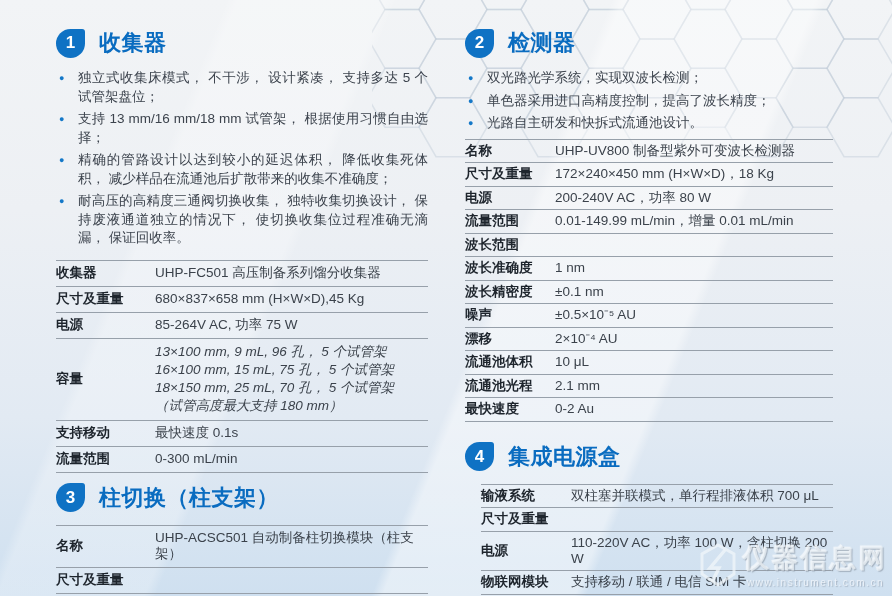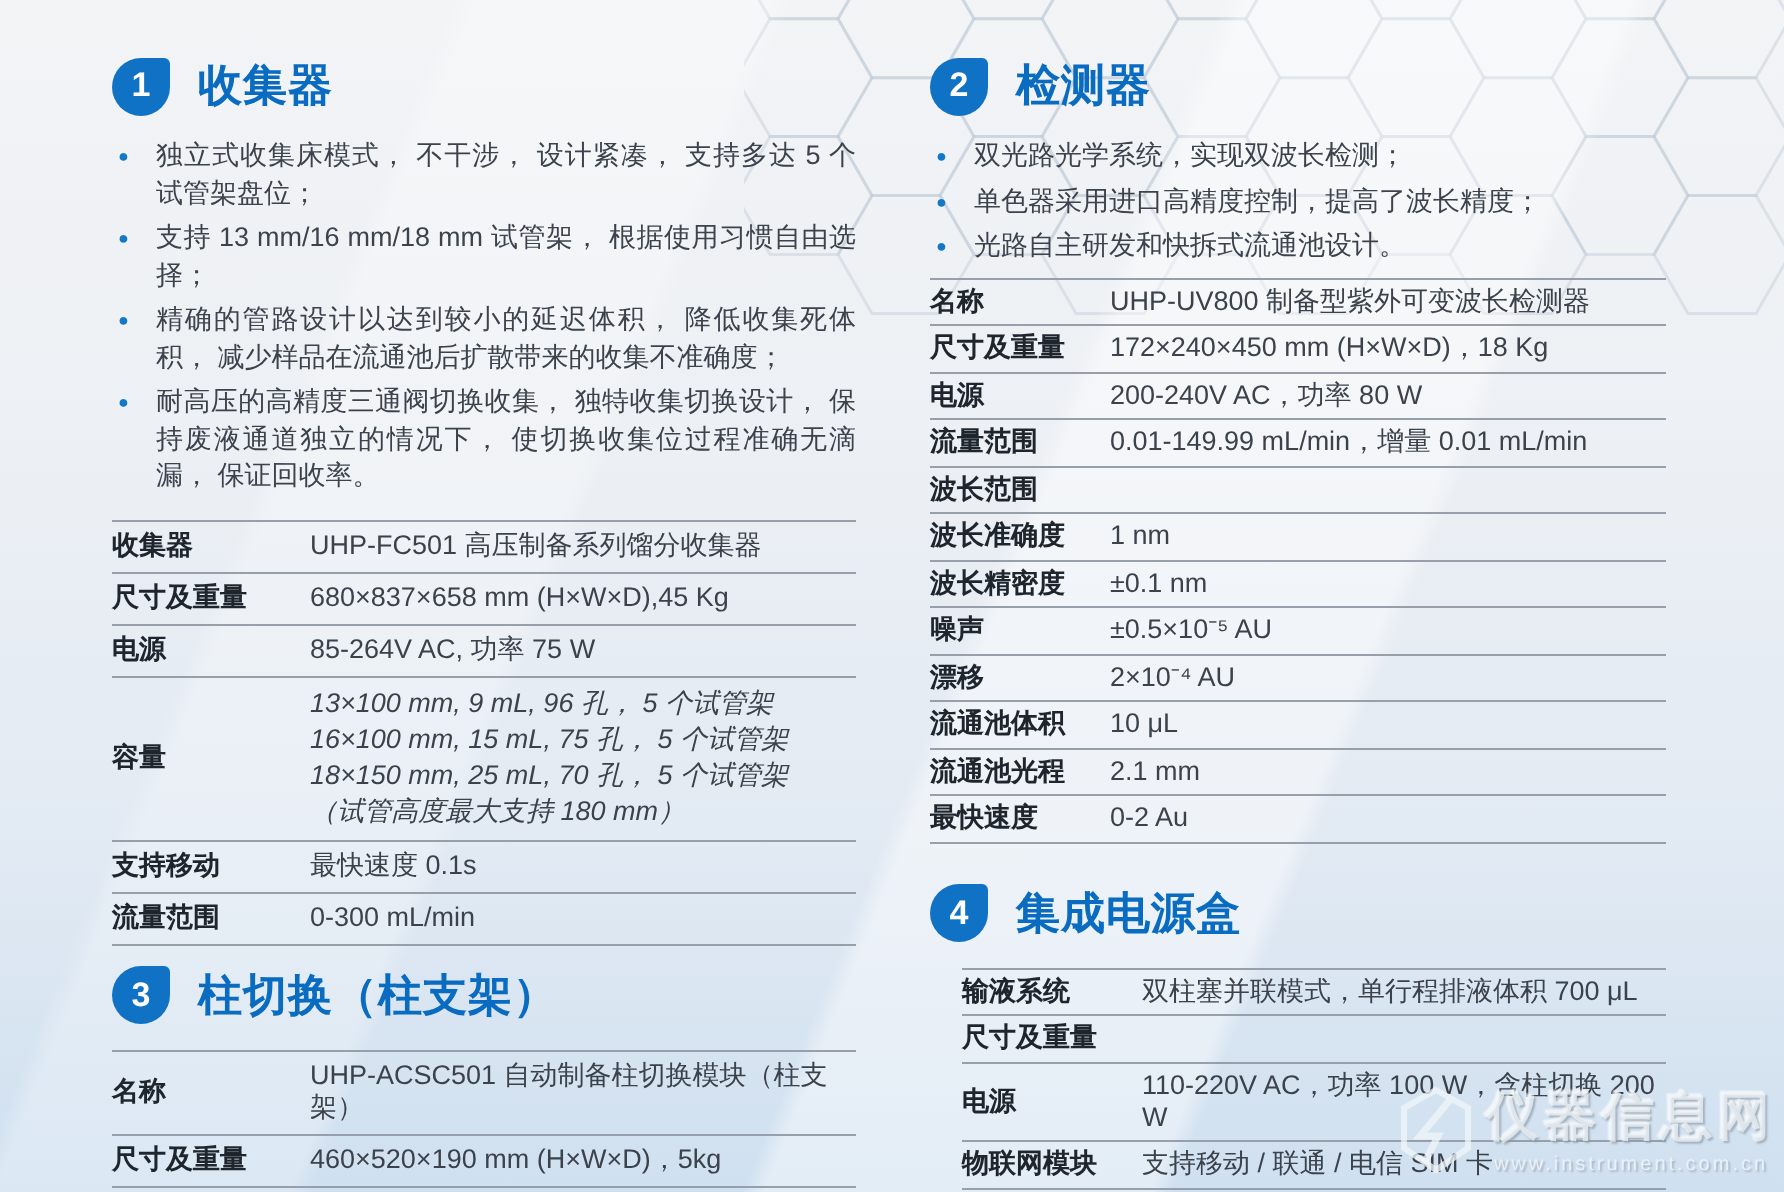--- a/index.html
+++ b/index.html
@@ -175,21 +175,20 @@
       <div class="section-title">柱切换（柱支架）</div>
     </div>
 
     <div class="spec-table tbl-column-switch">
       <div class="spec-row">
         <div class="spec-label">名称</div>
         <div class="spec-value">UHP-ACSC501 自动制备柱切换模块（柱支架）</div>
       </div>
       <div class="spec-row">
         <div class="spec-label">尺寸及重量</div>
-        <div class="spec-value">460×520×190 mm (H×W×D)，5kg</div>
       </div>
       <div class="spec-row">
         
         
       </div>
     </div>
   </div>
 
   <div class="col col-right">
 

